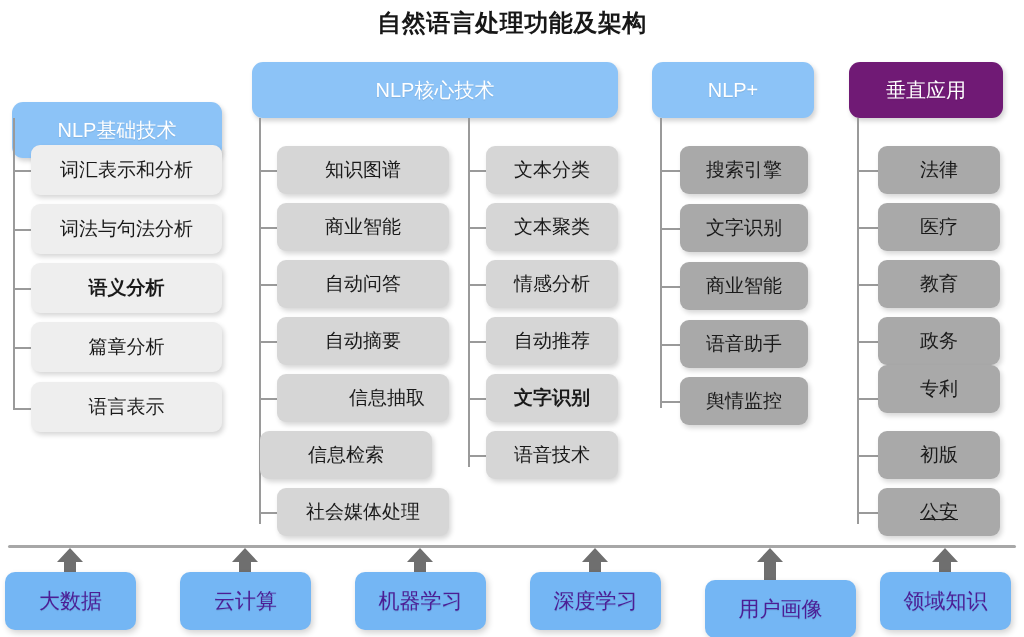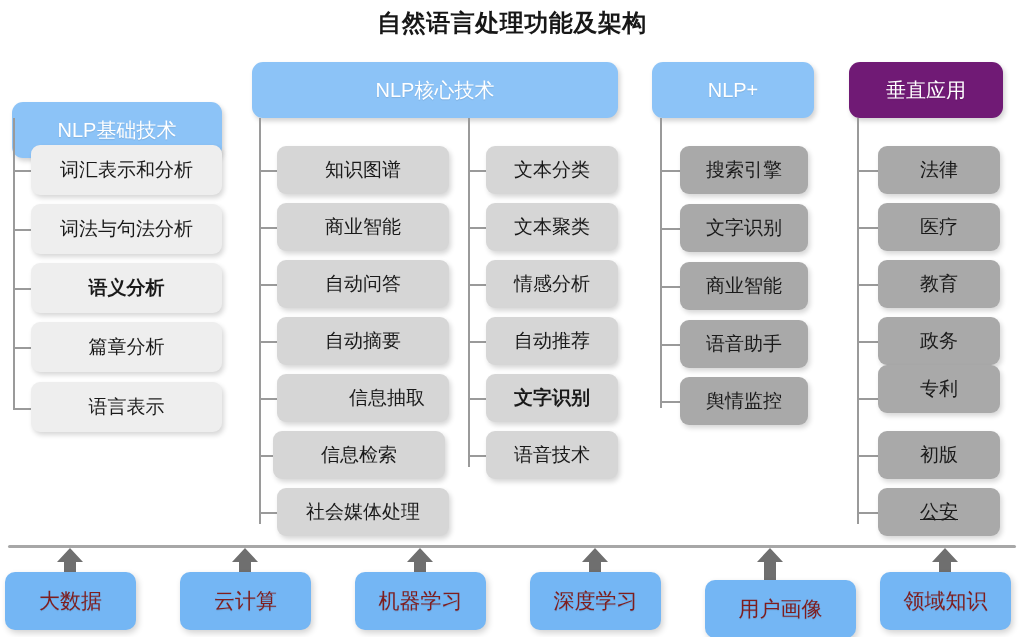--- a/index.html
+++ b/index.html
@@ -76,21 +76,21 @@
     position: absolute;
     width: 26px; height: 40px;
   }
   .up-arrow svg { display: block; }
 
   .base-box {
     position: absolute;
     height: 58px;
     border-radius: 10px;
     background: #74b6f4;
-    color: #7f1d1d;
+    color: #4c1d95;
     font-size: 21px;
     display: flex;
     align-items: center;
     justify-content: center;
     box-shadow: 2px 3px 6px rgba(0,0,0,0.18);
     text-shadow: 0 1px 1px rgba(0,0,0,0.10);
   }
 </style>
 </head>
 <body>
@@ -155,21 +155,21 @@
     </div>
   <div class="node mid" style="left:277px; top:260px; width:172px; height:48px;">
     <span>自动问答</span>
     </div>
   <div class="node mid" style="left:277px; top:317px; width:172px; height:48px;">
     <span>自动摘要</span>
     </div>
   <div class="node mid" style="left:277px; top:374px; width:172px; height:48px;padding-left:48px;">
     <span>信息抽取</span>
     </div>
-  <div class="node mid" style="left:273px; top:431px; width:172px; height:48px;">
+  <div class="node mid" style="left:260px; top:431px; width:172px; height:48px;">
     <span>信息检索</span>
     </div>
   <div class="node mid" style="left:277px; top:488px; width:172px; height:48px;">
     <span>社会媒体处理</span>
     </div>
 
   <div class="trunk" style="left:468px; top:118px; height:349px;"></div>
   <div class="stub" style="left:468px; top:170px; width:18px;"></div>
   <div class="stub" style="left:468px; top:227px; width:18px;"></div>
   <div class="stub" style="left:468px; top:284px; width:18px;"></div>

